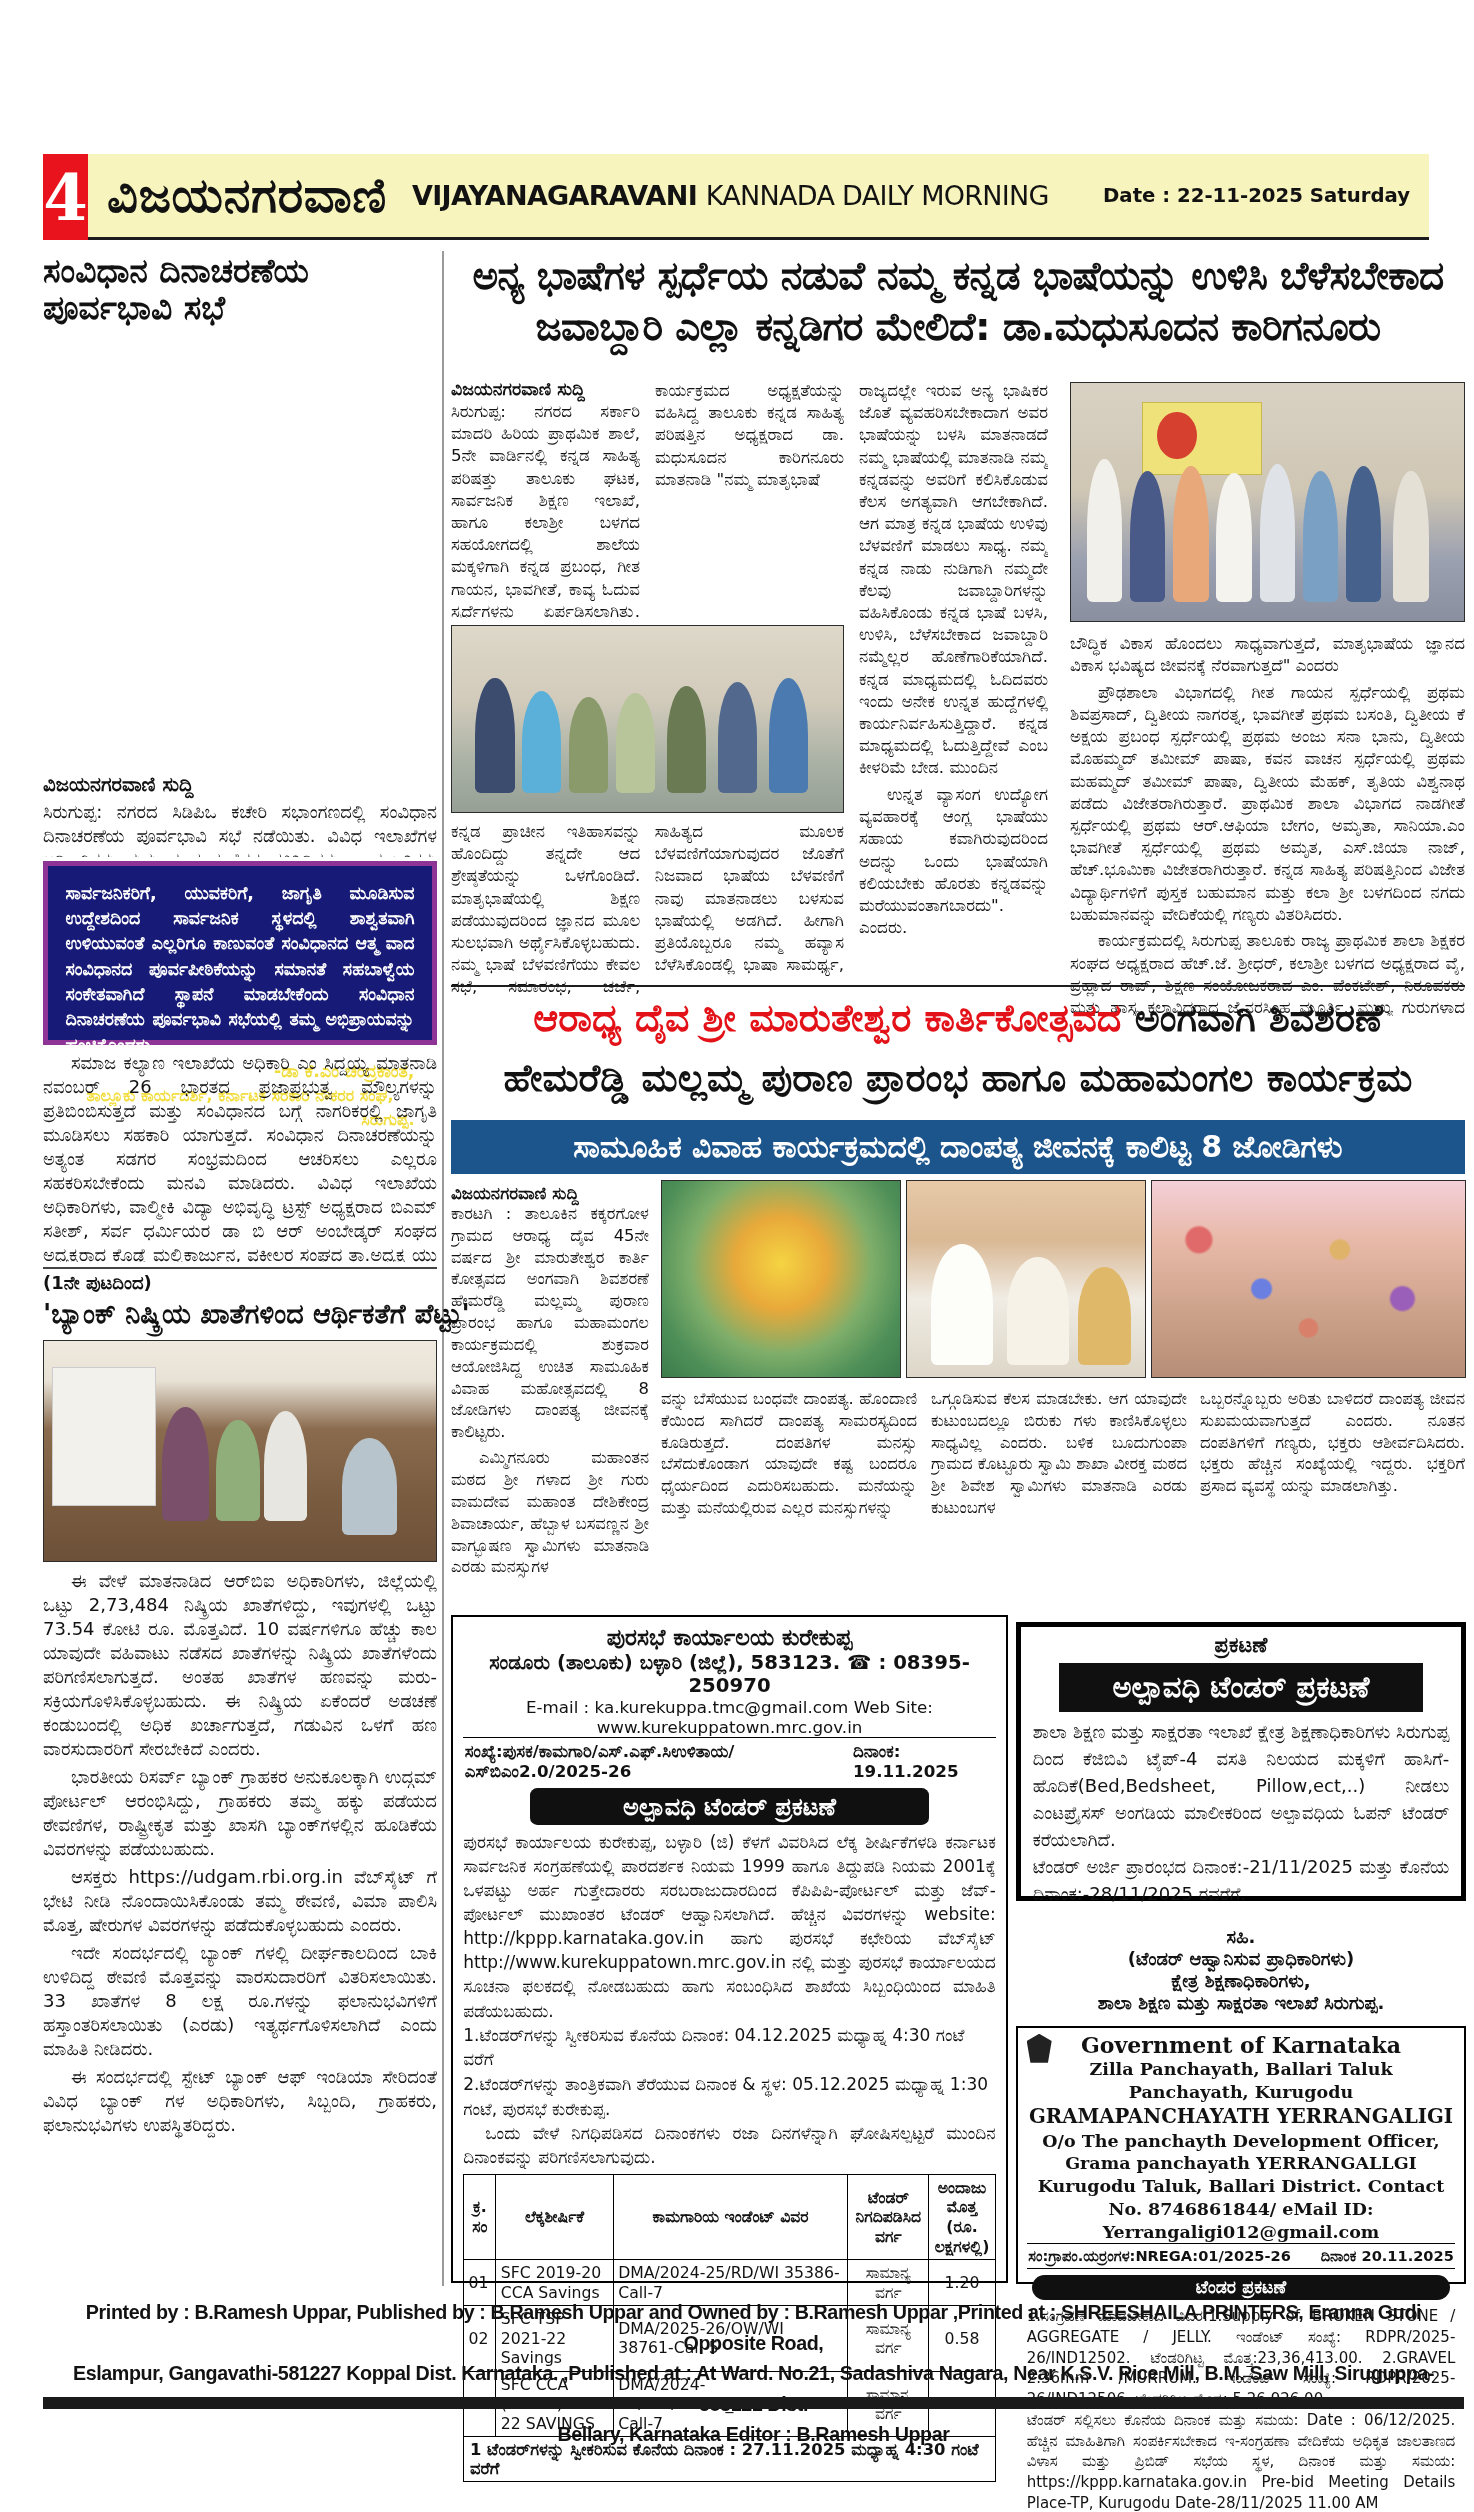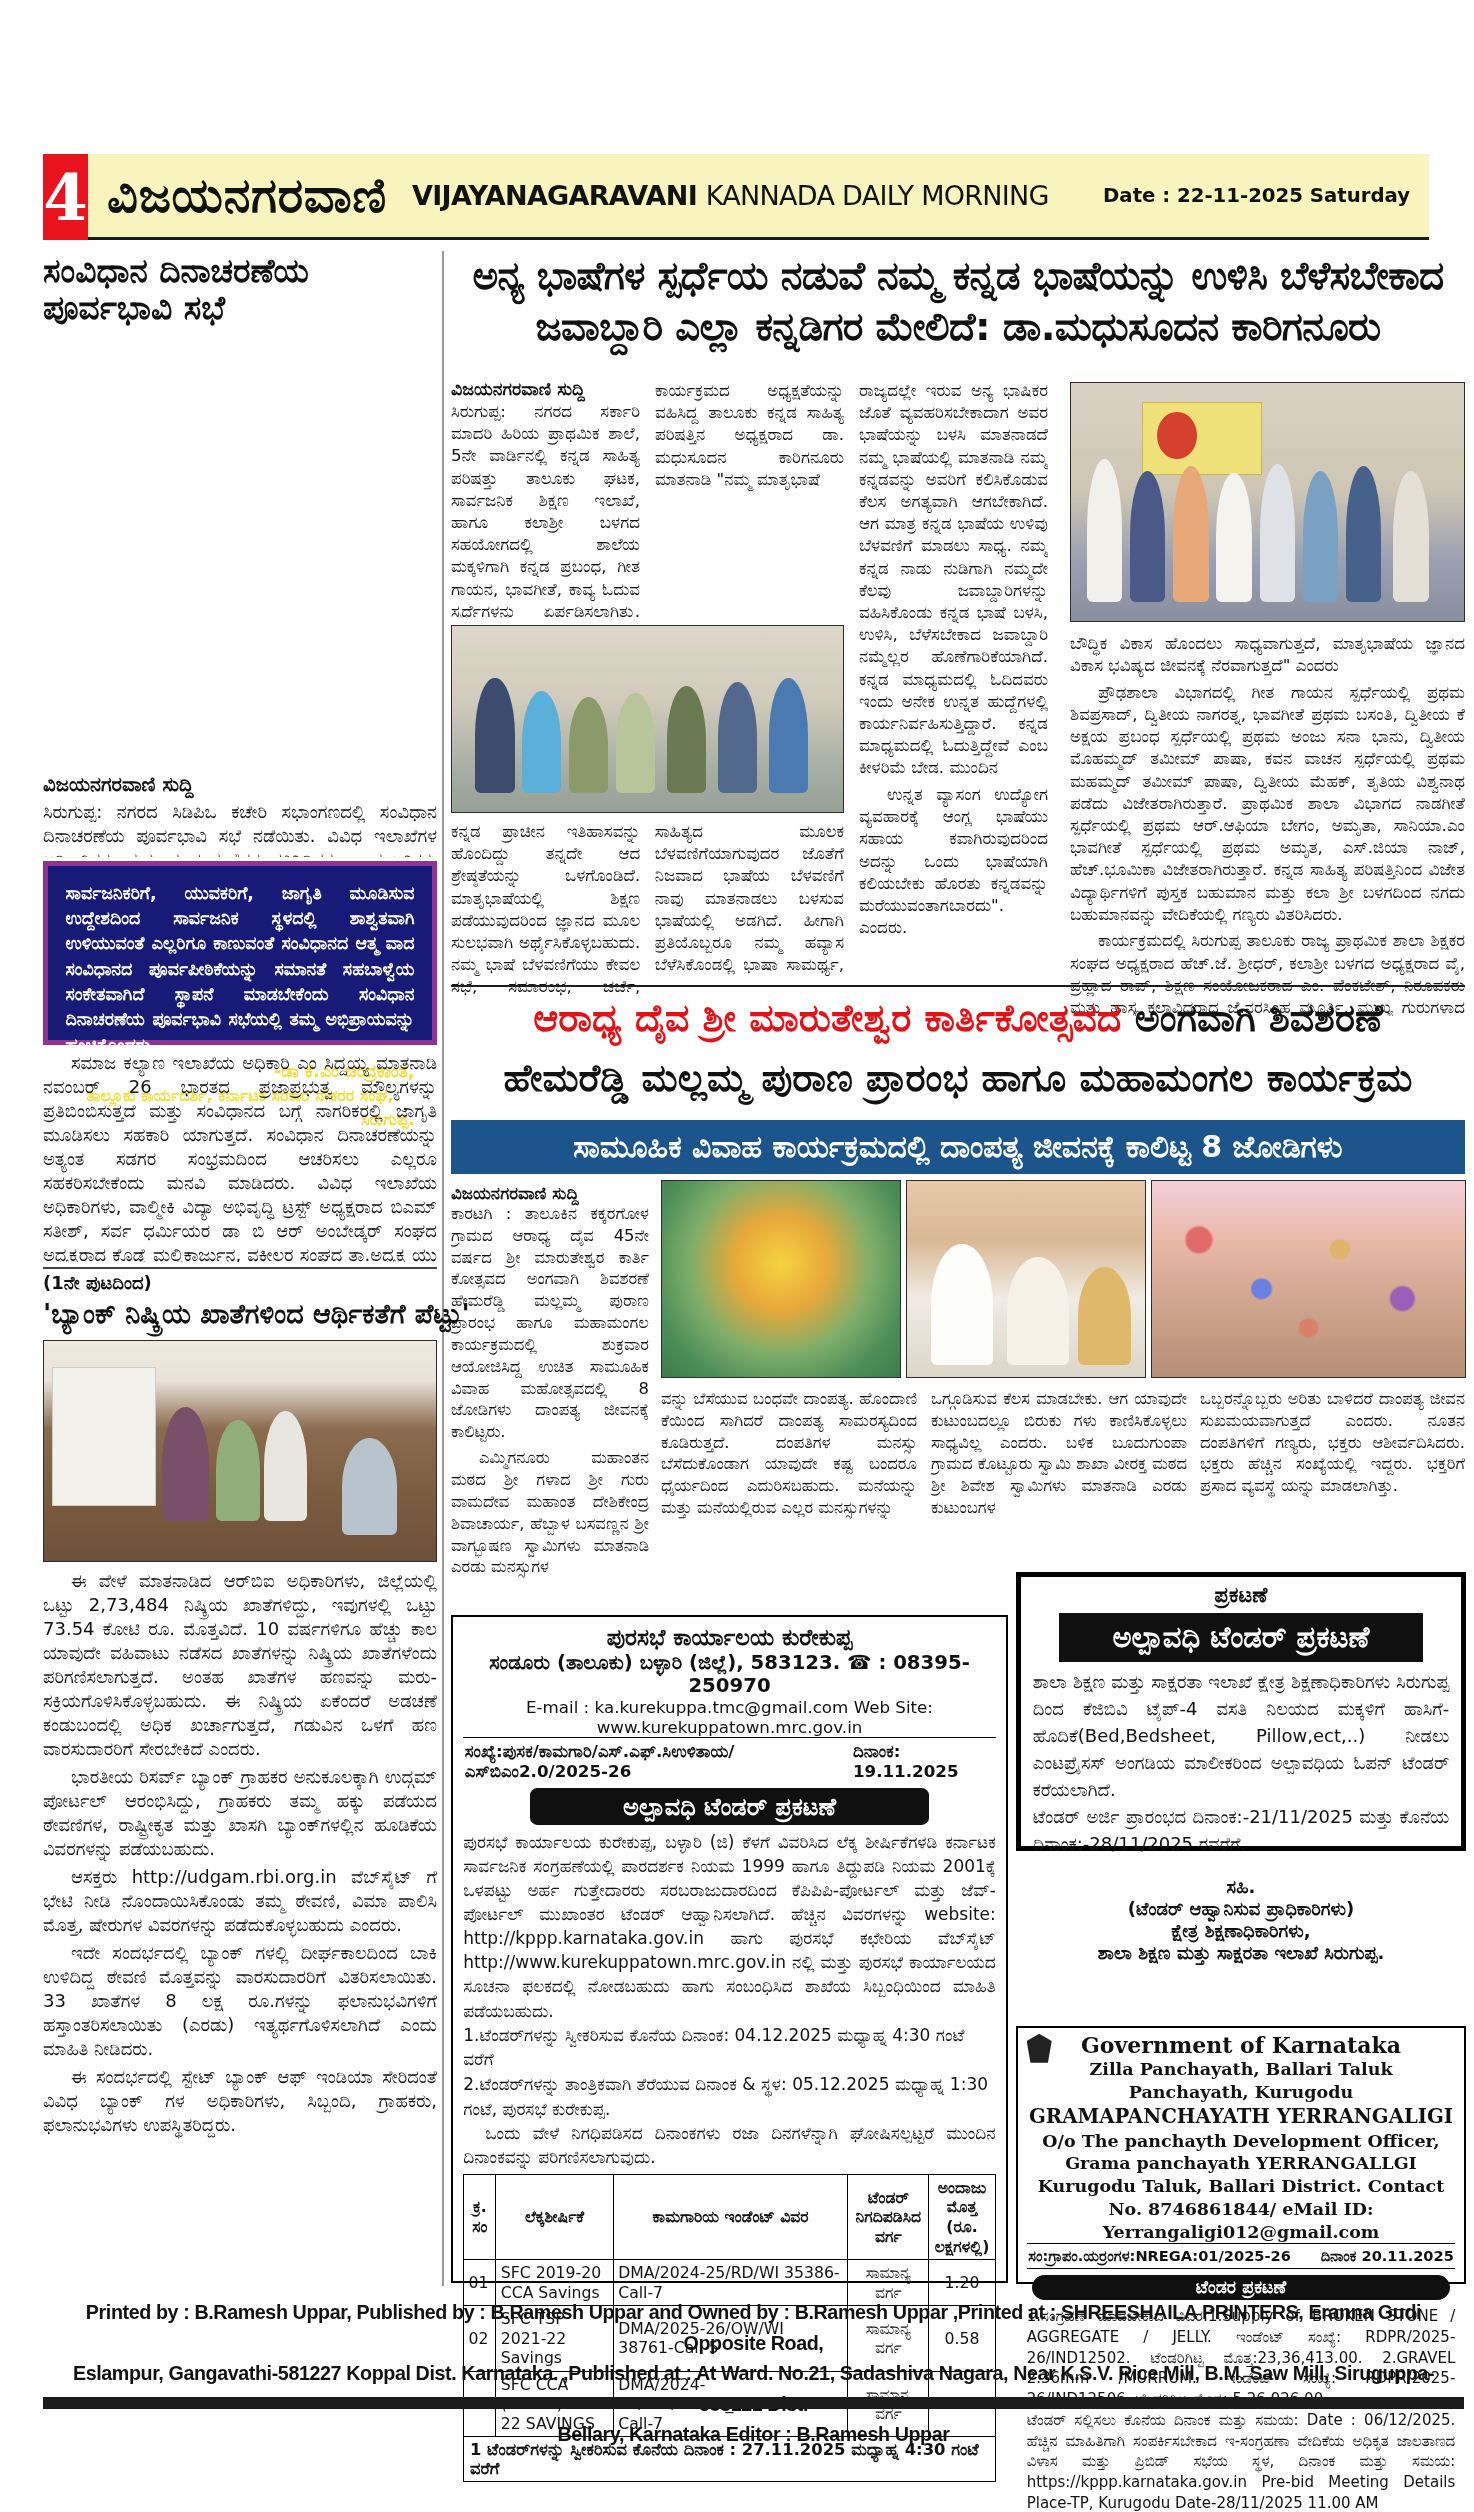--- a/index.html
+++ b/index.html
@@ -136,21 +136,21 @@
     <div class="whitebanner"></div>
     <div class="blob" style="left:30%;bottom:18%;width:12%;height:52%;background:#7a4f6a;"></div>
     <div class="blob" style="left:44%;bottom:18%;width:11%;height:46%;background:#8fae7a;"></div>
     <div class="blob" style="left:56%;bottom:18%;width:11%;height:50%;background:#e8e6e0;"></div>
     <div class="blob" style="left:76%;bottom:12%;width:14%;height:44%;background:#b8c4cc;"></div>
   </div>
 
   <div class="abs para" style="left:43px;top:1569px;width:394px;height:714px;overflow:hidden;">
     <p>ಈ ವೇಳೆ ಮಾತನಾಡಿದ ಆರ್‌ಬಿಐ ಅಧಿಕಾರಿಗಳು, ಜಿಲ್ಲೆಯಲ್ಲಿ ಒಟ್ಟು 2,73,484 ನಿಷ್ಕ್ರಿಯ ಖಾತೆಗಳಿದ್ದು, ಇವುಗಳಲ್ಲಿ ಒಟ್ಟು 73.54 ಕೋಟಿ ರೂ. ಮೊತ್ತವಿದೆ. 10 ವರ್ಷಗಳಿಗೂ ಹೆಚ್ಚು ಕಾಲ ಯಾವುದೇ ವಹಿವಾಟು ನಡೆಸದ ಖಾತೆಗಳನ್ನು ನಿಷ್ಕ್ರಿಯ ಖಾತೆಗಳೆಂದು ಪರಿಗಣಿಸಲಾಗುತ್ತದೆ. ಅಂತಹ ಖಾತೆಗಳ ಹಣವನ್ನು ಮರು-ಸಕ್ರಿಯಗೊಳಿಸಿಕೊಳ್ಳಬಹುದು. ಈ ನಿಷ್ಕ್ರಿಯ ಏಕೆಂದರೆ ಅಡಚಣೆ ಕಂಡುಬಂದಲ್ಲಿ ಅಧಿಕ ಖರ್ಚಾಗುತ್ತದೆ, ಗಡುವಿನ ಒಳಗೆ ಹಣ ವಾರಸುದಾರರಿಗೆ ಸೇರಬೇಕಿದೆ ಎಂದರು.</p>
     <p>ಭಾರತೀಯ ರಿಸರ್ವ್ ಬ್ಯಾಂಕ್ ಗ್ರಾಹಕರ ಅನುಕೂಲಕ್ಕಾಗಿ ಉದ್ಗಮ್ ಪೋರ್ಟಲ್ ಆರಂಭಿಸಿದ್ದು, ಗ್ರಾಹಕರು ತಮ್ಮ ಹಕ್ಕು ಪಡೆಯದ ಠೇವಣಿಗಳ, ರಾಷ್ಟ್ರೀಕೃತ ಮತ್ತು ಖಾಸಗಿ ಬ್ಯಾಂಕ್‌ಗಳಲ್ಲಿನ ಹೂಡಿಕೆಯ ವಿವರಗಳನ್ನು ಪಡೆಯಬಹುದು.</p>
-    <p>ಆಸಕ್ತರು http://udgam.rbi.org.in ವೆಬ್‌ಸೈಟ್ ಗೆ ಭೇಟಿ ನೀಡಿ ನೊಂದಾಯಿಸಿಕೊಂಡು ತಮ್ಮ ಠೇವಣಿ, ವಿಮಾ ಪಾಲಿಸಿ ಮೊತ್ತ, ಷೇರುಗಳ ವಿವರಗಳನ್ನು ಪಡೆದುಕೊಳ್ಳಬಹುದು ಎಂದರು.</p>
+    <p>ಆಸಕ್ತರು https://udgam.rbi.org.in ವೆಬ್‌ಸೈಟ್ ಗೆ ಭೇಟಿ ನೀಡಿ ನೊಂದಾಯಿಸಿಕೊಂಡು ತಮ್ಮ ಠೇವಣಿ, ವಿಮಾ ಪಾಲಿಸಿ ಮೊತ್ತ, ಷೇರುಗಳ ವಿವರಗಳನ್ನು ಪಡೆದುಕೊಳ್ಳಬಹುದು ಎಂದರು.</p>
     <p>ಇದೇ ಸಂದರ್ಭದಲ್ಲಿ ಬ್ಯಾಂಕ್ ಗಳಲ್ಲಿ ದೀರ್ಘಕಾಲದಿಂದ ಬಾಕಿ ಉಳಿದಿದ್ದ ಠೇವಣಿ ಮೊತ್ತವನ್ನು ವಾರಸುದಾರರಿಗೆ ವಿತರಿಸಲಾಯಿತು. 33 ಖಾತೆಗಳ 8 ಲಕ್ಷ ರೂ.ಗಳನ್ನು ಫಲಾನುಭವಿಗಳಿಗೆ ಹಸ್ತಾಂತರಿಸಲಾಯಿತು (ಎರಡು) ಇತ್ಯರ್ಥಗೊಳಿಸಲಾಗಿದೆ ಎಂದು ಮಾಹಿತಿ ನೀಡಿದರು.</p>
     <p>ಈ ಸಂದರ್ಭದಲ್ಲಿ ಸ್ಟೇಟ್ ಬ್ಯಾಂಕ್ ಆಫ್ ಇಂಡಿಯಾ ಸೇರಿದಂತೆ ವಿವಿಧ ಬ್ಯಾಂಕ್ ಗಳ ಅಧಿಕಾರಿಗಳು, ಸಿಬ್ಬಂದಿ, ಗ್ರಾಹಕರು, ಫಲಾನುಭವಿಗಳು ಉಪಸ್ಥಿತರಿದ್ದರು.</p>
   </div>
 
   <div class="abs mainhead" style="left:451px;top:251px;width:1014px;">
     <div>ಅನ್ಯ ಭಾಷೆಗಳ ಸ್ಪರ್ಧೆಯ ನಡುವೆ ನಮ್ಮ ಕನ್ನಡ ಭಾಷೆಯನ್ನು ಉಳಿಸಿ ಬೆಳೆಸಬೇಕಾದ</div>
     <div>ಜವಾಬ್ದಾರಿ ಎಲ್ಲಾ ಕನ್ನಡಿಗರ ಮೇಲಿದೆ: ಡಾ.ಮಧುಸೂದನ ಕಾರಿಗನೂರು</div>
   </div>
 
   <div class="abs" style="left:451px;top:379px;width:189px;">
@@ -270,21 +270,21 @@
         <td>DMA/2024-25/OW/WORK_INDENT35385 Call-7</td>
         <td style="text-align:center;">ಸಾಮಾನ್ಯ ವರ್ಗ</td>
         <td style="text-align:center;">0.58</td>
       </tr>
     </tbody>
       </table>
     <div class="midrow">1    ಟೆಂಡರ್‌ಗಳನ್ನು ಸ್ವೀಕರಿಸುವ ಕೊನೆಯ ದಿನಾಂಕ        :        27.11.2025 ಮಧ್ಯಾಹ್ನ 4:30 ಗಂಟೆ ವರೆಗೆ</div>
 
   </div>
 
-  <div class="abs" style="left:1016px;top:1572px;width:450px;height:279px;border:5.1px solid #000;box-sizing:border-box;padding:5.8px 11.7px;">
+  <div class="abs" style="left:1016px;top:1622px;width:450px;height:279px;border:5.1px solid #000;box-sizing:border-box;padding:5.8px 11.7px;">
     <div style="font-size:21px;font-weight:bold;text-align:center;">ಪ್ರಕಟಣೆ</div>
     <div class="n-title-rect">ಅಲ್ಪಾವಧಿ ಟೆಂಡರ್ ಪ್ರಕಟಣೆ</div>
     <div class="n-body" style="font-size:18px;line-height:1.5;">ಶಾಲಾ ಶಿಕ್ಷಣ ಮತ್ತು ಸಾಕ್ಷರತಾ ಇಲಾಖೆ ಕ್ಷೇತ್ರ ಶಿಕ್ಷಣಾಧಿಕಾರಿಗಳು ಸಿರುಗುಪ್ಪ ದಿಂದ ಕೆಜಿಬಿವಿ ಟೈಪ್-4 ವಸತಿ ನಿಲಯದ ಮಕ್ಕಳಿಗೆ ಹಾಸಿಗೆ-ಹೊದಿಕೆ(Bed,Bedsheet, Pillow,ect,..) ನೀಡಲು ಎಂಟಪ್ರೈಸಸ್ ಅಂಗಡಿಯ ಮಾಲೀಕರಿಂದ ಅಲ್ಪಾವಧಿಯ ಓಪನ್ ಟೆಂಡರ್ ಕರೆಯಲಾಗಿದೆ.</div>
     <div class="n-body" style="font-size:18px;line-height:1.5;">ಟೆಂಡರ್ ಅರ್ಜಿ ಪ್ರಾರಂಭದ ದಿನಾಂಕ:-21/11/2025 ಮತ್ತು ಕೊನೆಯ ದಿನಾಂಕ:-28/11/2025  ರವರೆಗೆ.</div>
     <div style="font-size:18px;font-weight:bold;text-align:center;margin-top:19px;">ಸಹಿ.</div>
     <div style="font-size:18px;font-weight:bold;text-align:center;">(ಟೆಂಡರ್ ಆಹ್ವಾನಿಸುವ ಪ್ರಾಧಿಕಾರಿಗಳು)</div>
     <div style="font-size:18px;font-weight:bold;text-align:center;">ಕ್ಷೇತ್ರ ಶಿಕ್ಷಣಾಧಿಕಾರಿಗಳು,</div>
     <div style="font-size:18px;font-weight:bold;text-align:center;">ಶಾಲಾ ಶಿಕ್ಷಣ ಮತ್ತು ಸಾಕ್ಷರತಾ ಇಲಾಖೆ ಸಿರುಗುಪ್ಪ.</div>
   </div>
 

